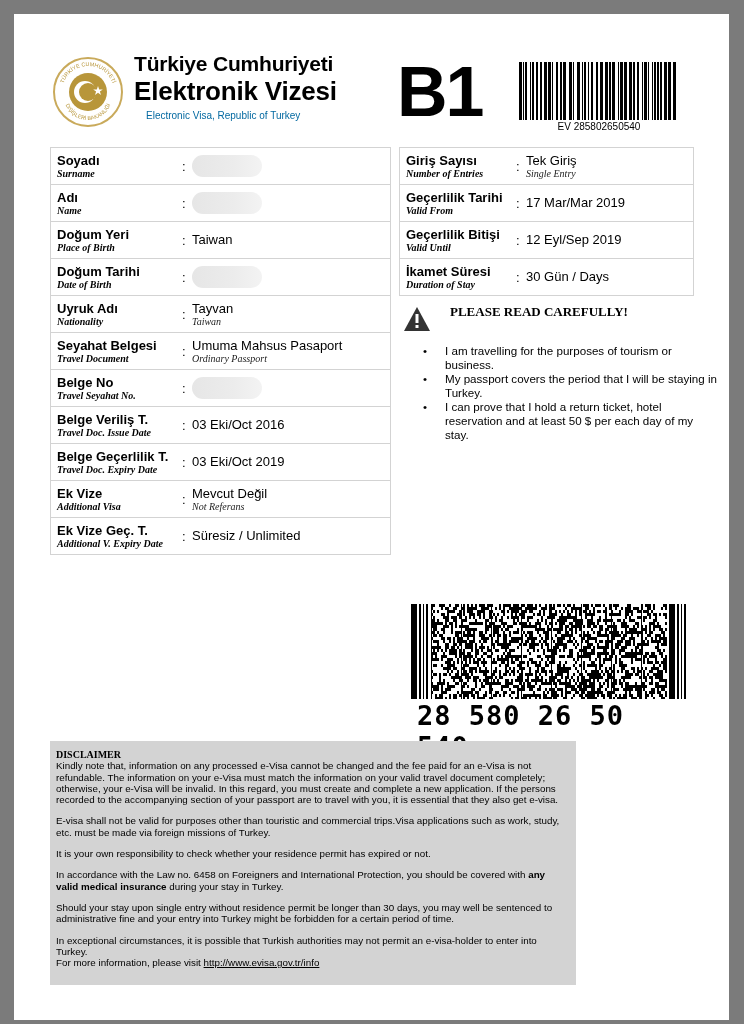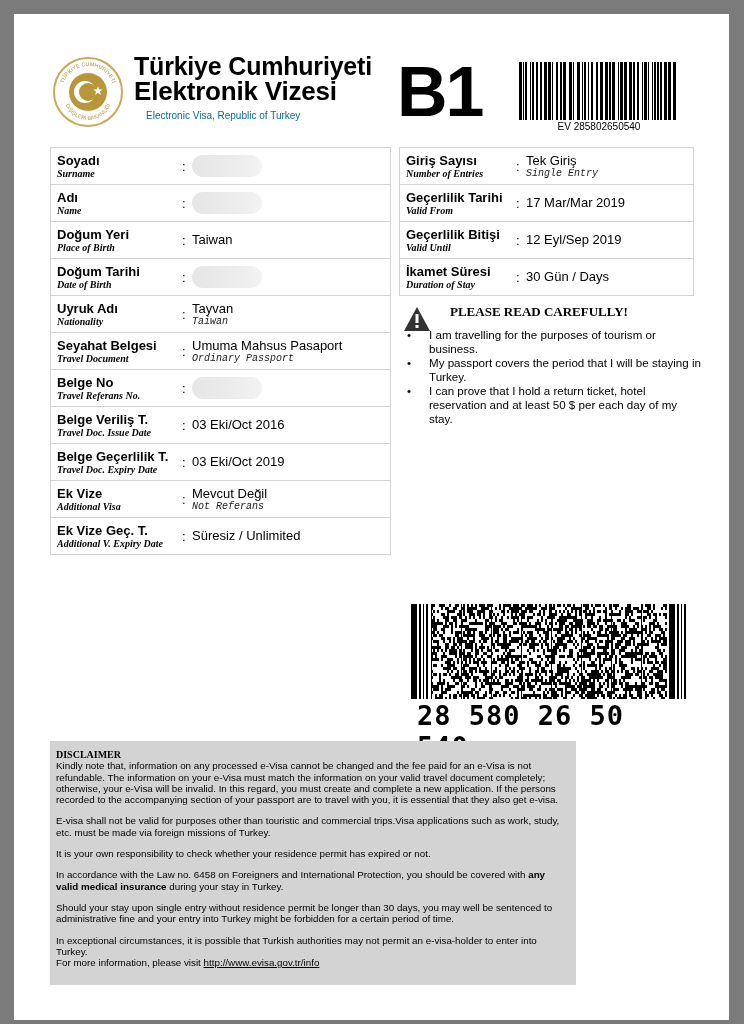--- a/index.html
+++ b/index.html
@@ -1,39 +1,39 @@
 <!DOCTYPE html>
 <html><head>
 <meta charset="utf-8">
 <style>
   html, body { margin:0; padding:0; }
   body { width:744px; height:1024px; background:#7b7b7b; position:relative; overflow:hidden; font-family:"Liberation Sans", sans-serif; color:#000; }
   .page { position:absolute; left:14px; top:14px; width:715px; height:1006px; background:#fff; }
   .seal { position:absolute; left:38px; top:42px; width:72px; height:72px; }
-  .title1 { position:absolute; left:120px; top:38px; font-size:25px; font-weight:bold; letter-spacing:-0.2px; }
+  .title1 { position:absolute; left:120px; top:38px; font-size:21px; font-weight:bold; letter-spacing:-0.2px; }
   .title2 { position:absolute; left:120px; top:62px; font-size:26px; font-weight:bold; letter-spacing:-0.2px; }
   .subtitle { position:absolute; left:132px; top:96px; font-size:10px; color:#0369a1; }
   .b1 { position:absolute; left:383px; top:38px; font-size:70px; font-weight:bold; line-height:80px; letter-spacing:-2px; }
   .barcode1 { position:absolute; left:505px; top:48px; width:160px; height:58px; }
   .barcode1-num { position:absolute; left:505px; top:107px; width:160px; text-align:center; font-size:10px; }
   table.info { position:absolute; border-collapse:collapse; }
   table.info td { border:1px solid #d3d3d3; padding:0; }
   table.info tr { height:37px; }
   .lbl { width:125px; padding-left:6px !important; vertical-align:middle; border-right:none !important; }
   .val { vertical-align:middle; border-left:none !important; }
   .lbl-tr { font-size:13px; font-weight:bold; line-height:14px; white-space:nowrap; }
   .lbl-en { font-family:"Liberation Serif", serif; font-style:italic; font-weight:bold; font-size:10px; line-height:11px; white-space:nowrap; }
   .vwrap { display:flex; align-items:center; }
   .colon { font-size:13px; width:10px; }
   .vtext { font-size:13px; line-height:14px; }
-  .vsub { font-family:Liberation Mono, monospace; font-style:italic; font-size:10px; color:#222; line-height:11px; }
+  .vsub { font-family:Liberation Serif, serif; font-style:italic; font-size:10px; color:#222; line-height:11px; }
   .blur { display:inline-block; height:22px; width:70px; border-radius:11px; background:linear-gradient(90deg,#e6e6e6,#ececec 60%,#f3f3f3); }
   .warn { position:absolute; left:389px; top:292px; width:28px; height:26px; }
   .warn-title { position:absolute; left:436px; top:290px; font-family:"Liberation Serif", serif; font-weight:bold; font-size:13px; }
-  ul.bul { position:absolute; left:389px; top:314px; width:300px; margin:0; padding:0; list-style:none; font-size:11.6px; line-height:14px; }
+  ul.bul { position:absolute; left:389px; top:314px; width:300px; margin:16px; padding:0; list-style:none; font-size:11.6px; line-height:14px; }
   ul.bul li { position:relative; padding-left:26px; }
   ul.bul li::before { content:"\2022"; position:absolute; left:4px; }
   .barcode2 { position:absolute; left:397px; top:590px; width:277px; height:95px; }
   .bignum { position:absolute; left:403px; top:686px; width:275px; font-family:"DejaVu Sans Mono", monospace; font-weight:bold; font-size:27px; letter-spacing:1px; }
   .disc { position:absolute; left:36px; top:727px; width:526px; height:244px; background:#d3d3d3; font-size:9.8px; line-height:11.3px; box-sizing:border-box; padding:8px 6px 0 6px; }
   .disc p { margin:0 0 10px 0; }
   .disc .dh { font-family:"Liberation Serif", serif; font-weight:bold; font-size:10px; margin:0; }
   .disc a { color:#000; text-decoration:underline; }
 </style>
 </head>
@@ -181,21 +181,21 @@
               <div>
                 <div class="vtext">Umuma Mahsus Pasaport</div>
                 <div class="vsub">Ordinary Passport</div>
               </div>
             </div>
           </td>
         </tr>
         <tr>
           <td class="lbl">
             <div class="lbl-tr">Belge No</div>
-            <div class="lbl-en">Travel Referans No.</div>
+            <div class="lbl-en">Travel Seyahat No.</div>
           </td>
           <td class="val">
             <div class="vwrap">
               <span class="colon">:</span>
               <span class="blur"></span>
             </div>
           </td>
         </tr>
         <tr>
           <td class="lbl">

